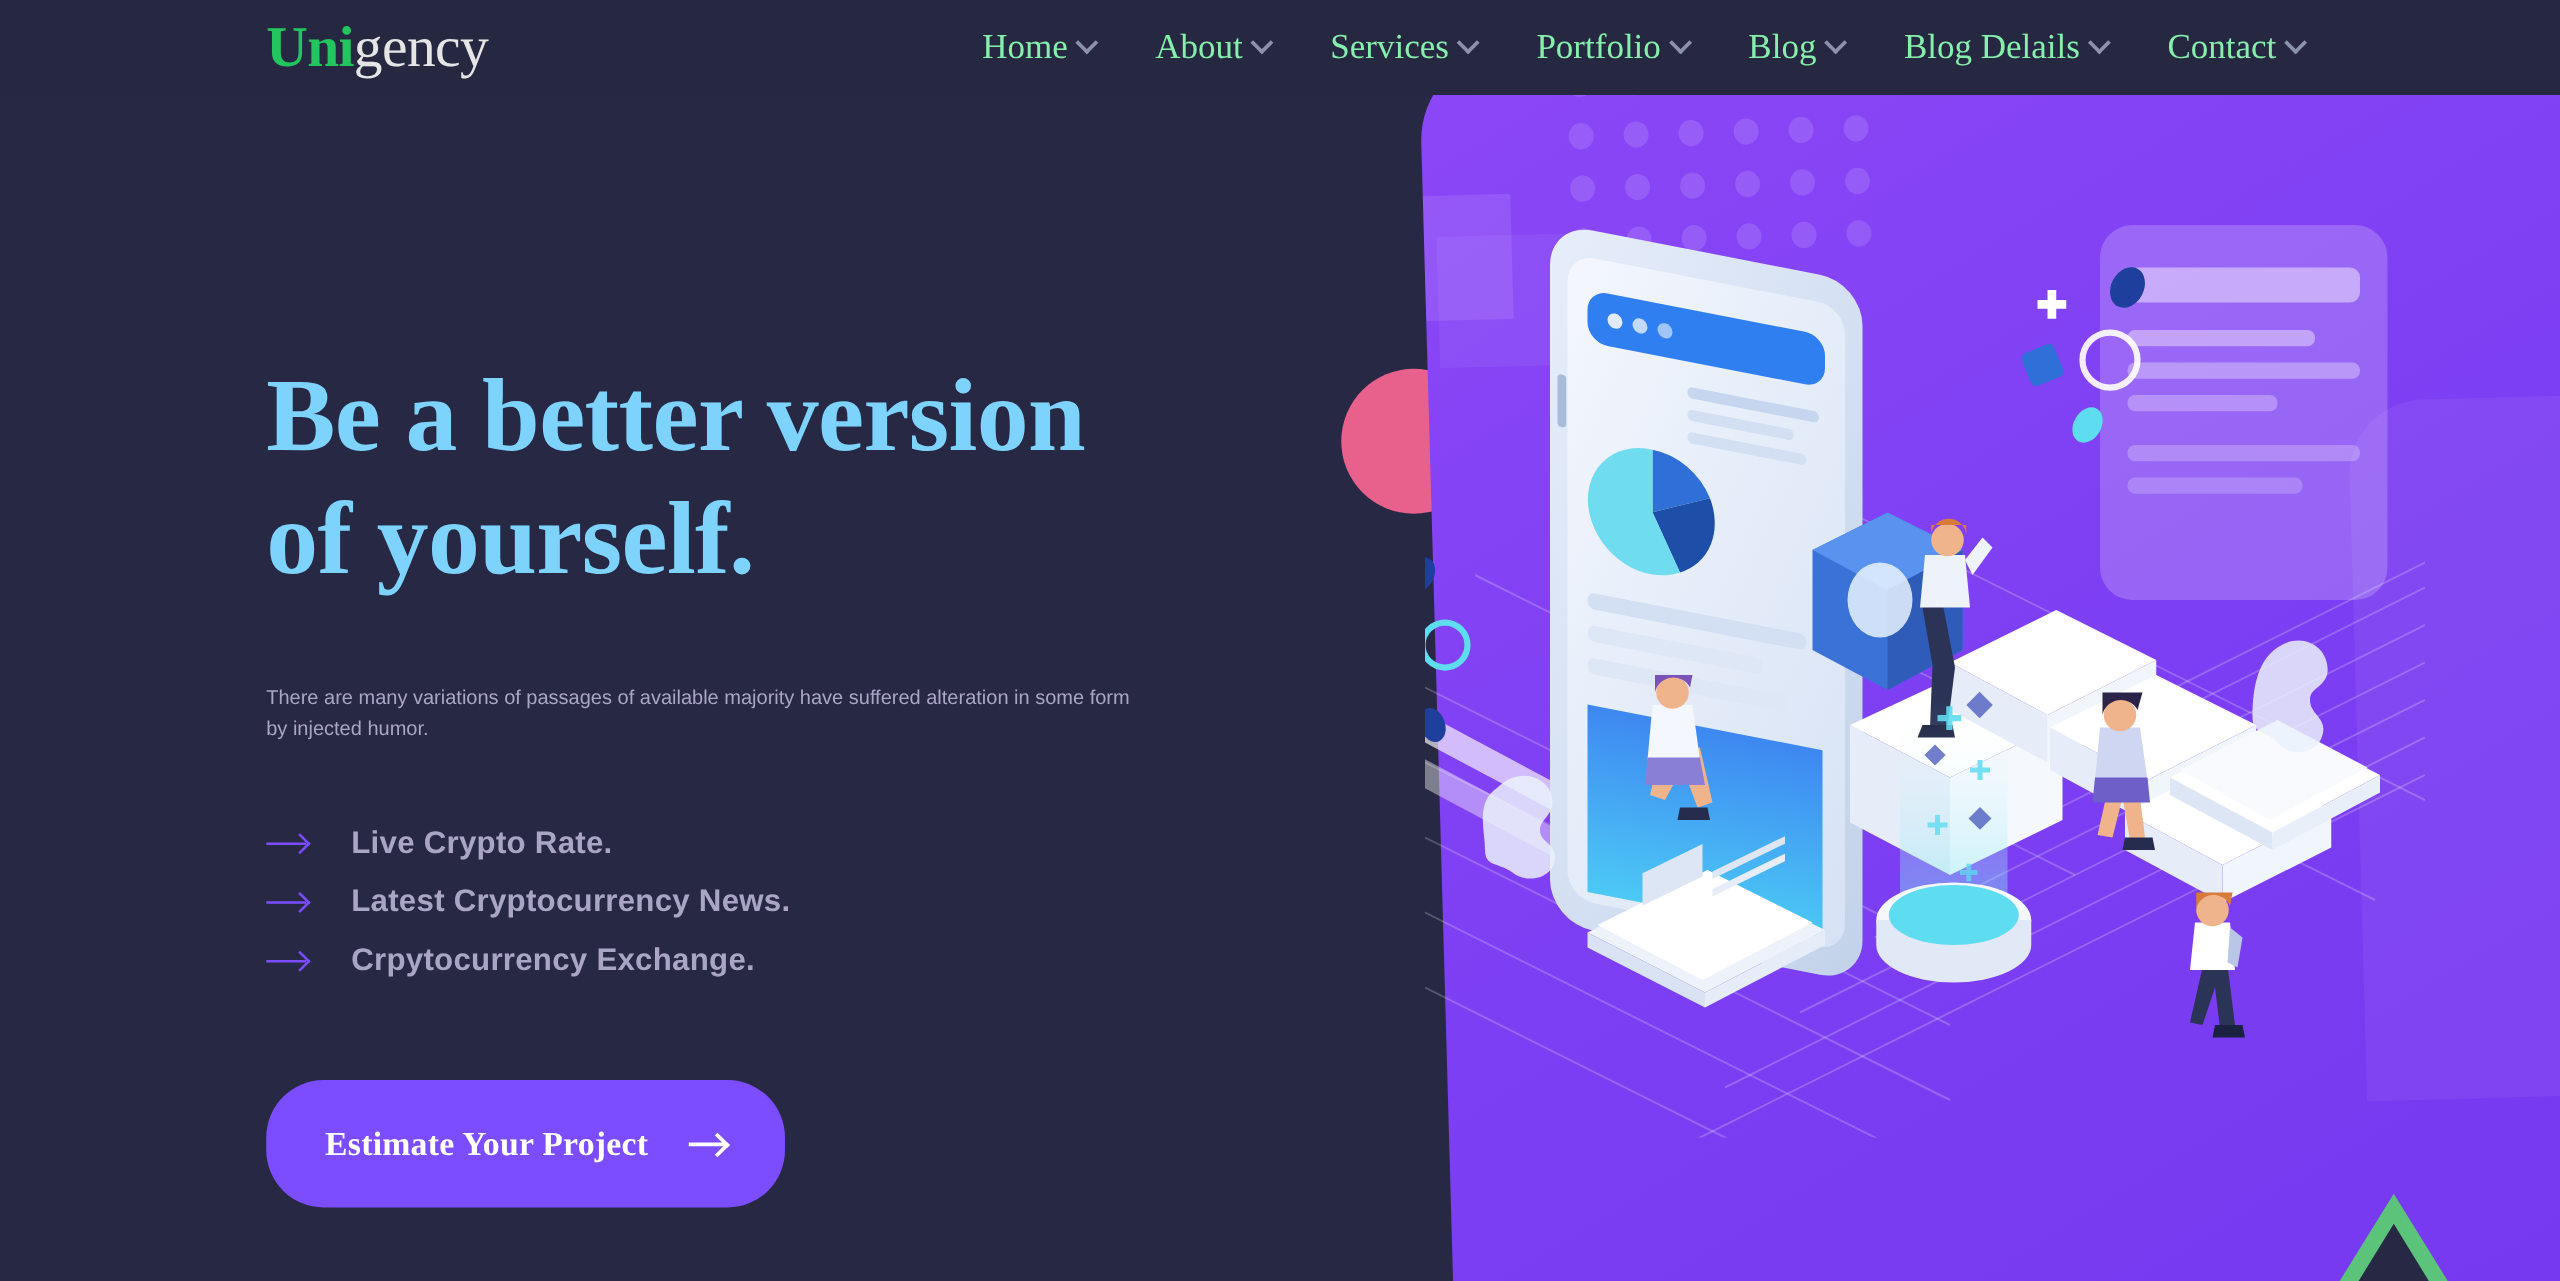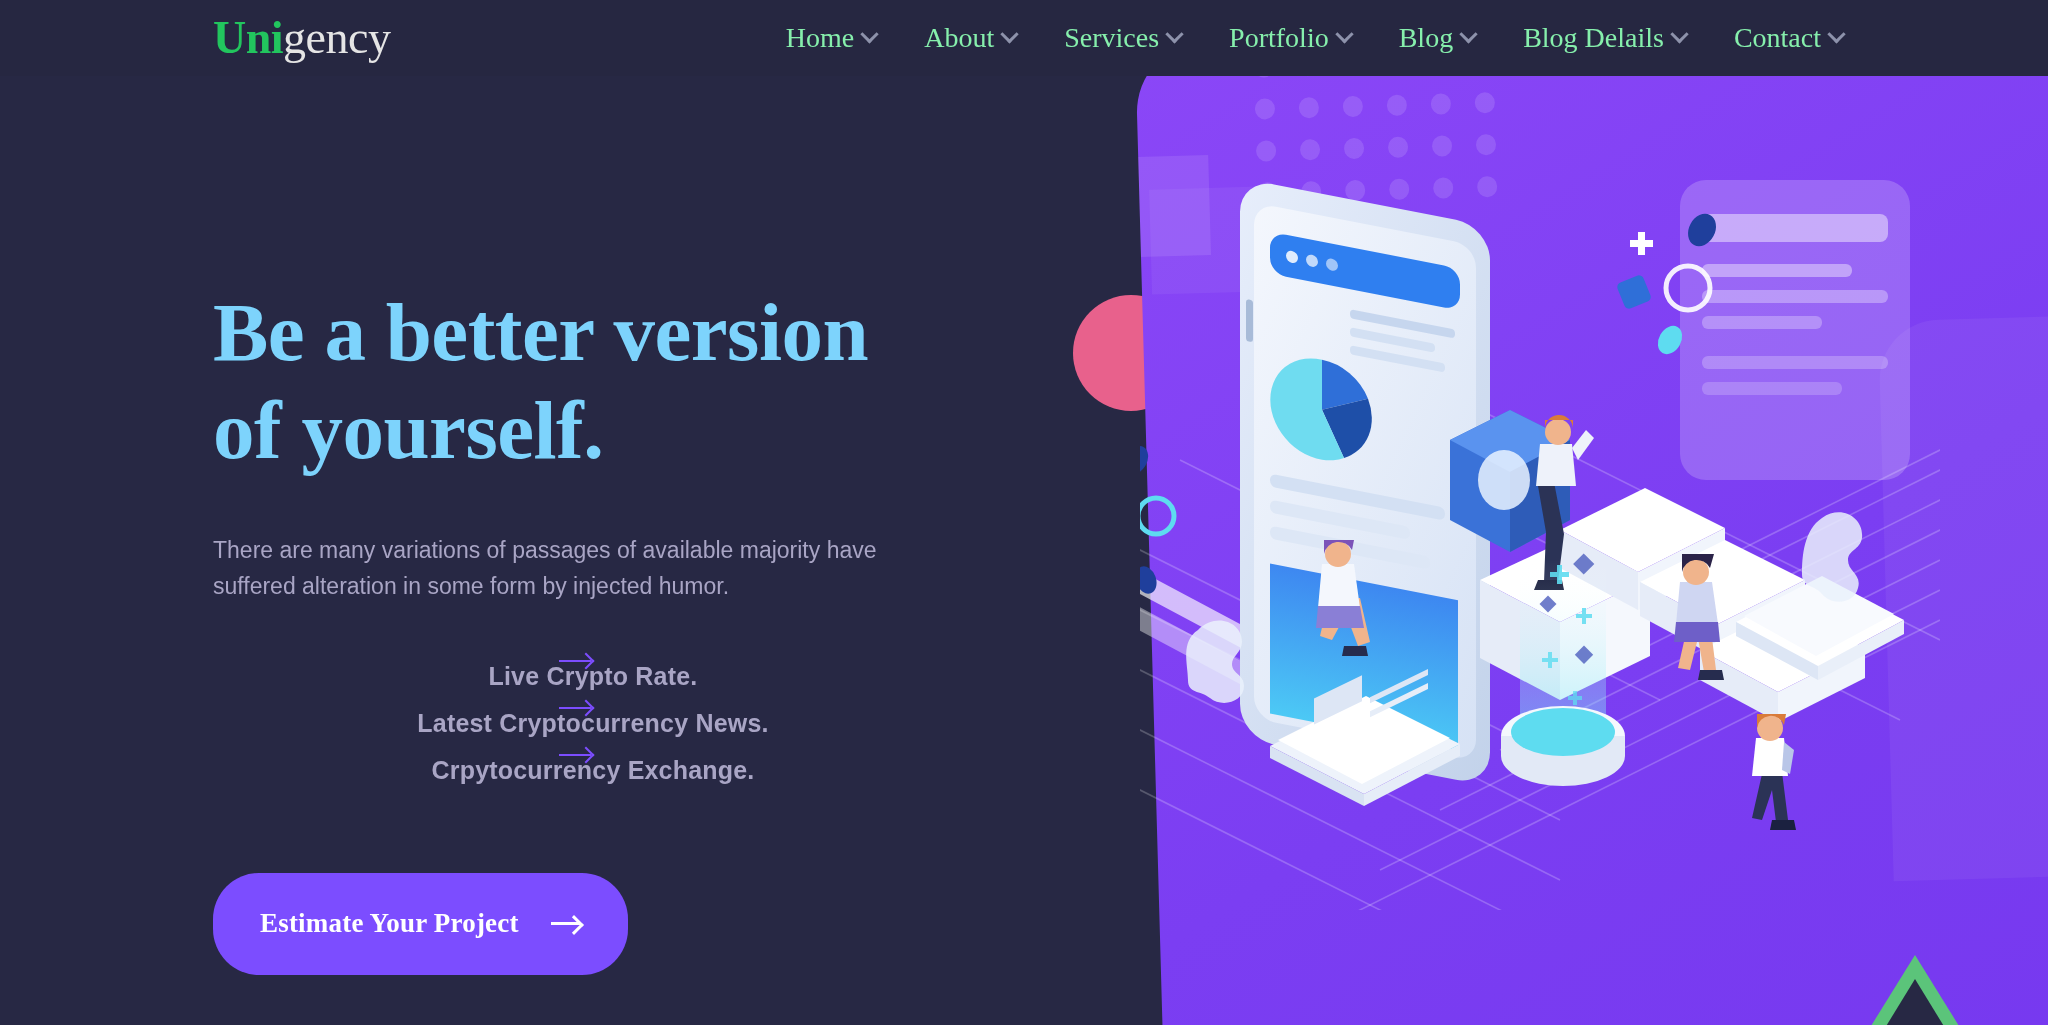--- a/index.html
+++ b/index.html
@@ -67,38 +67,37 @@
   #headline {
     margin-top:208px;
     font-family:"Liberation Serif", serif;
     font-weight:bold;
     font-size:83px;
     line-height:1.18;
     color:#7dd3fc;
     letter-spacing:-0.5px;
   }
   #subtext {
-    margin-top:52px;
-    font-size:23px;
+    margin-top:66px;
+    font-size:16px;
     line-height:1.58;
     color:#a9a5c5;
     max-width:710px;
   }
   #features {
     margin-top:55px;
     list-style:none;
   }
   .feature {
     display:flex; align-items:center;
     height:47px;
     color:#a9a5c5;
     font-size:25px;
     font-weight:bold;
     letter-spacing:0.2px;
-    flex-direction:column;
   }
   .arrow-ic {
     position:relative;
     width:32px; height:2.5px;
     background:#7c4dff;
     margin-right:36px;
     flex:0 0 auto;
   }
   .arrow-ic::after {
     content:"";

